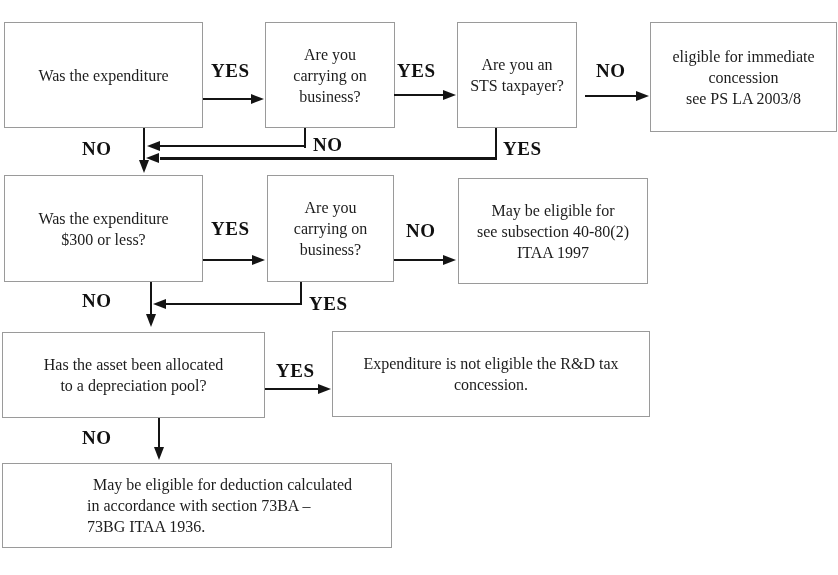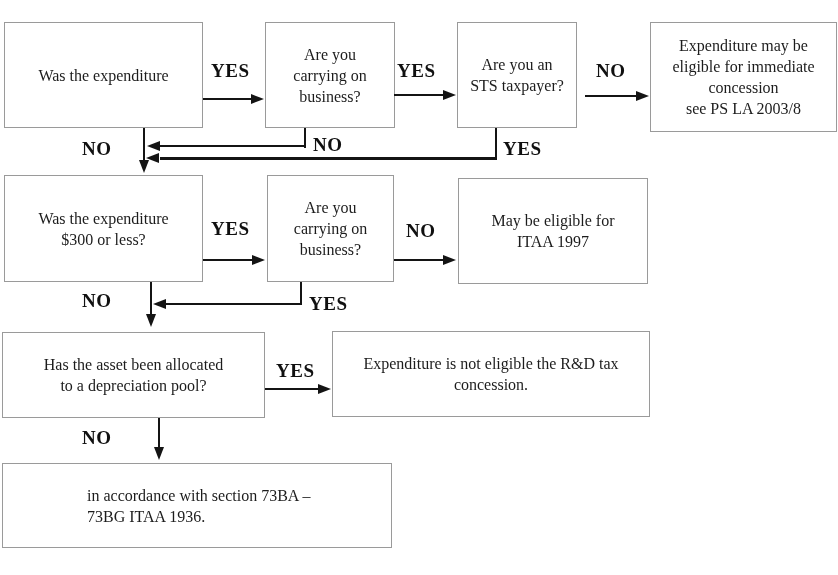--- a/index.html
+++ b/index.html
@@ -56,21 +56,20 @@
 
   <div class="box" style="left:457px;top:22px;width:120px;height:106px">
     <div class="bt">
       <span class="ln">Are you an</span>
       <span class="ln">STS taxpayer?</span>
     </div>
   </div>
 
   <div class="box" style="left:650px;top:22px;width:187px;height:110px">
     <div class="bt">
-      <span class="ln">Expenditure may be</span>
       <span class="ln">eligible for immediate</span>
       <span class="ln">concession</span>
       <span class="ln">see PS LA 2003/8</span>
     </div>
   </div>
 
   <div class="box" style="left:4px;top:175px;width:199px;height:107px">
     <div class="bt">
       <span class="ln">Was the expenditure</span>
       <span class="ln">$300 or less?</span>
@@ -81,40 +80,42 @@
     <div class="bt">
       <span class="ln">Are you</span>
       <span class="ln">carrying on</span>
       <span class="ln">business?</span>
     </div>
   </div>
 
   <div class="box" style="left:458px;top:178px;width:190px;height:106px">
     <div class="bt">
       <span class="ln">May be eligible for</span>
+      <span class="ln">see subsection 40-80(2)</span>
       <span class="ln">ITAA 1997</span>
     </div>
   </div>
 
   <div class="box" style="left:332px;top:331px;width:318px;height:86px">
     <div class="bt">
       <span class="ln">Expenditure is not eligible the R&amp;D tax</span>
       <span class="ln">concession.</span>
     </div>
   </div>
 
   <div class="box" style="left:2px;top:332px;width:263px;height:86px">
     <div class="bt">
       <span class="ln">Has the asset been allocated</span>
       <span class="ln">to a depreciation pool?</span>
     </div>
   </div>
 
   <div class="box left-text" style="left:2px;top:463px;width:390px;height:85px">
     <div class="bt">
+      <span class="ln ind">May be eligible for deduction calculated</span>
       <span class="ln">in accordance with section 73BA –</span>
       <span class="ln">73BG ITAA 1936.</span>
     </div>
   </div>
 
   <div class="hl" style="left:203px;top:98px;width:50px"></div>
   <div class="ar" style="left:251px;top:94px"></div>
 
   <div class="hl" style="left:394px;top:94px;width:51px"></div>
   <div class="ar" style="left:443px;top:90px"></div>

